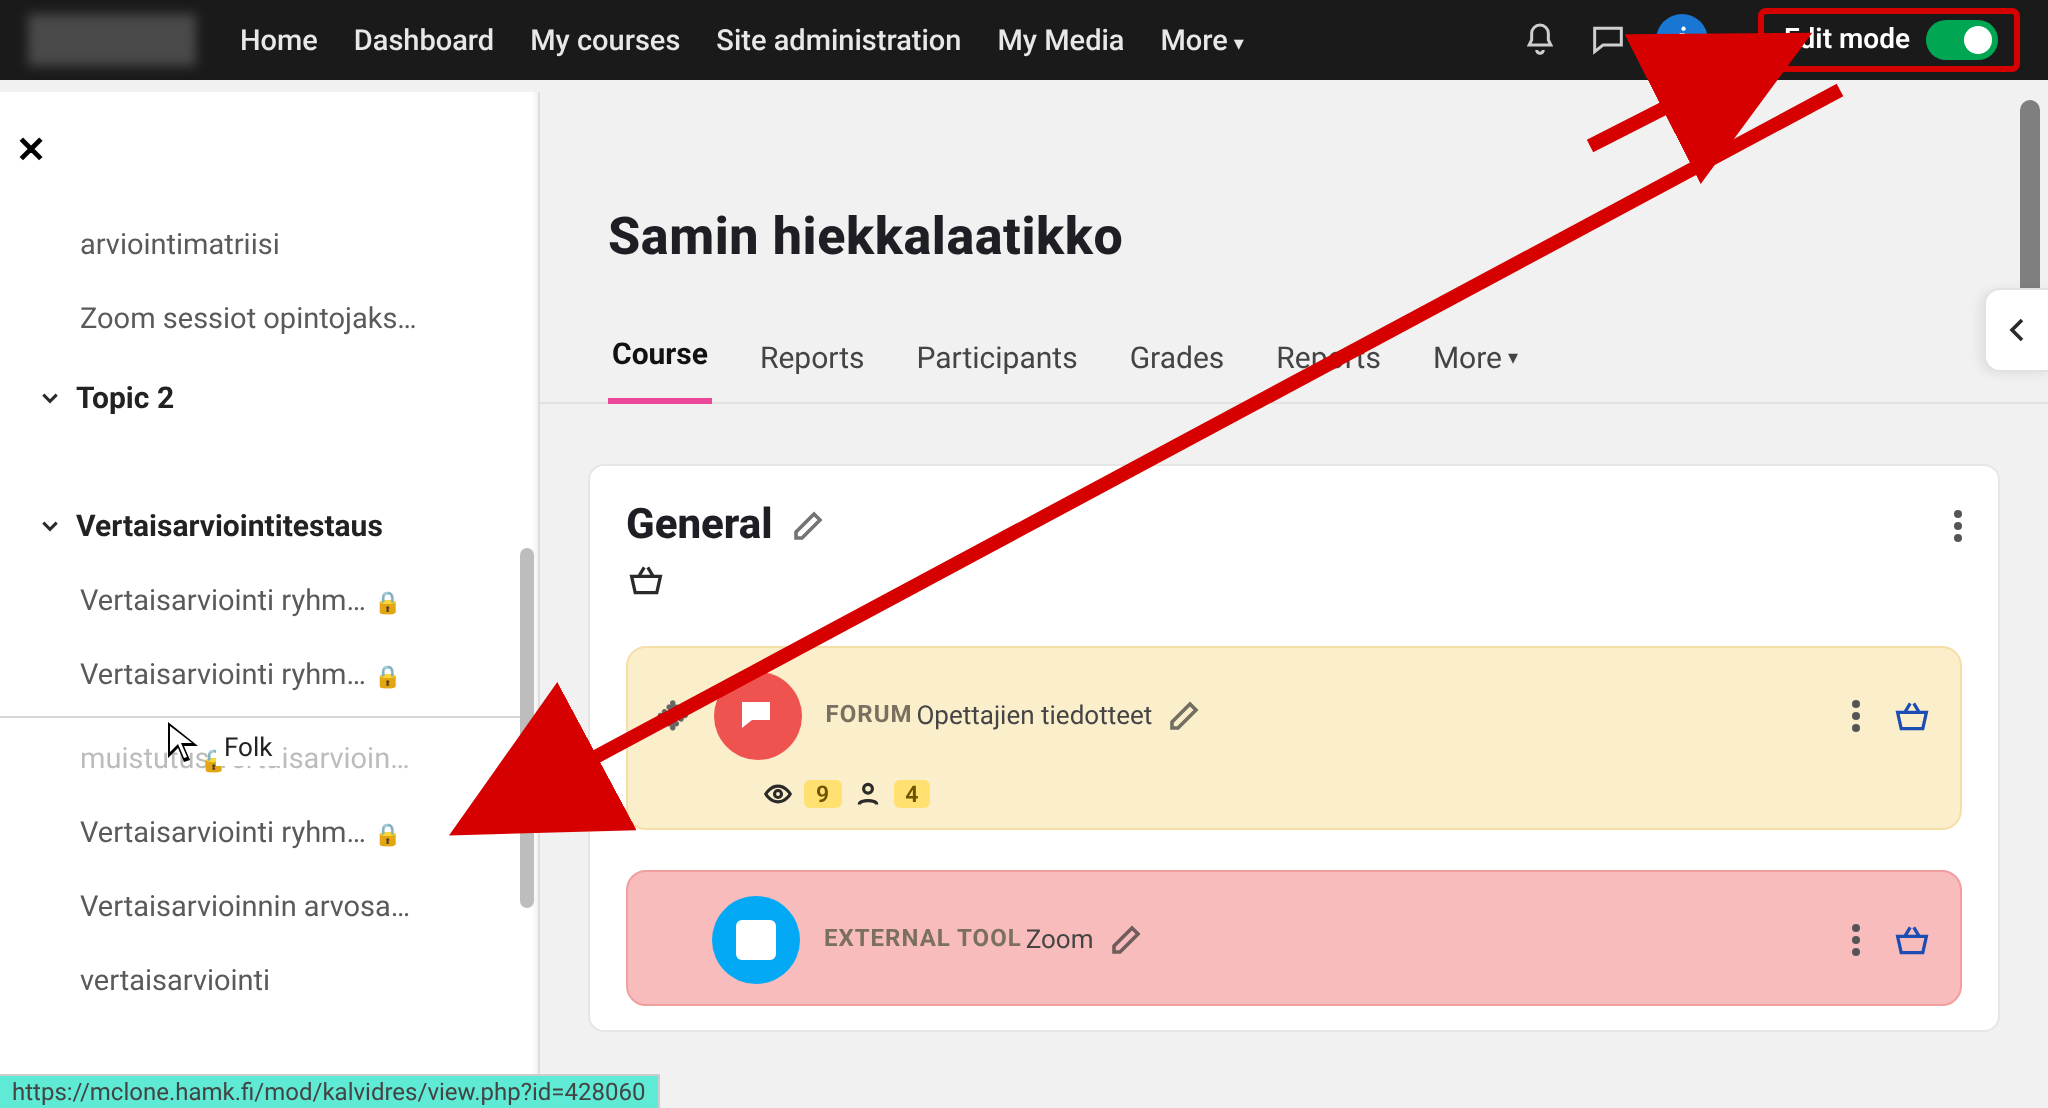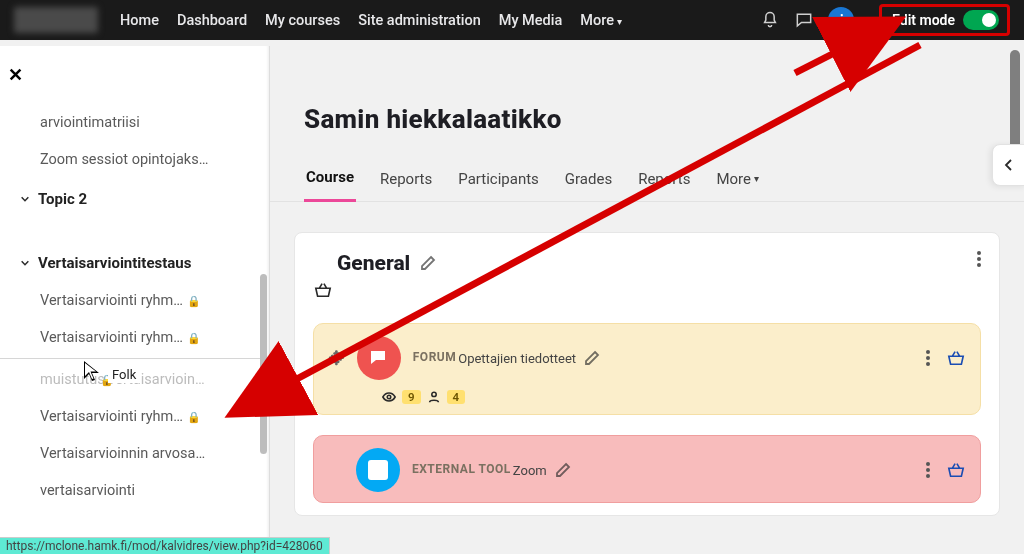--- a/index.html
+++ b/index.html
@@ -43,21 +43,21 @@
   
   .main { position:absolute; top:46px; bottom:0; left:270px; right:0; overflow:hidden; }
   .collapse-btn { position:absolute; right:-2px; top:98px; width:34px; height:42px; background:#fff; border-radius:8px 0 0 8px; border:1px solid #e2e2e2; display:flex; align-items:center; justify-content:center; box-shadow:-2px 1px 6px rgba(0,0,0,.08); cursor:pointer; }
   .page-title { font-size:26px; font-weight:800; color:#1e1e24; padding:58px 0 22px 34px; letter-spacing:.3px; }
 
   .course-tabs { display:flex; gap:22px; padding:0 0 0 34px; border-bottom:1px solid #e2e2e2; height:46px; align-items:center; font-size:15px; color:#444; }
   .ctab { height:46px; display:flex; align-items:center; padding:0 2px; cursor:pointer; }
   .ctab.active { font-weight:700; color:#111; border-bottom:3px solid #ec4899; }
 
   .section-card { margin:30px 24px 0 24px; background:#fff; border:1px solid #e6e6e6; border-radius:8px; padding:18px 18px 12px 18px; position:relative; }
-  .sec-head { display:flex; align-items:flex-start; justify-content:space-between;margin-left:24px; }
+  .sec-head { display:flex; align-items:center; justify-content:space-between; }
   .sec-title { font-size:21px; font-weight:800; color:#1e1e24; display:flex; align-items:center; gap:10px; }
   .pencil { width:16px; height:16px; opacity:.65; cursor:pointer; display:inline-flex; }
   .basket-under { margin-top:6px; margin-left:0; }
 
   .activity-card { margin-top:20px; border-radius:10px; padding:12px 14px 10px 14px; position:relative; }
   .activity-card.forum { background:#fbeecb; border:1px solid #f5dfa6; }
   .activity-card.zoom  { background:#f8bcbc; border:1px solid #f09e9e; }
   .act-row { display:flex; align-items:center; gap:12px; }
   .drag-handle { font-size:20px; color:#666; cursor:grab; }
   .act-icon { width:44px; height:44px; border-radius:50%; display:flex; align-items:center; justify-content:center; }

